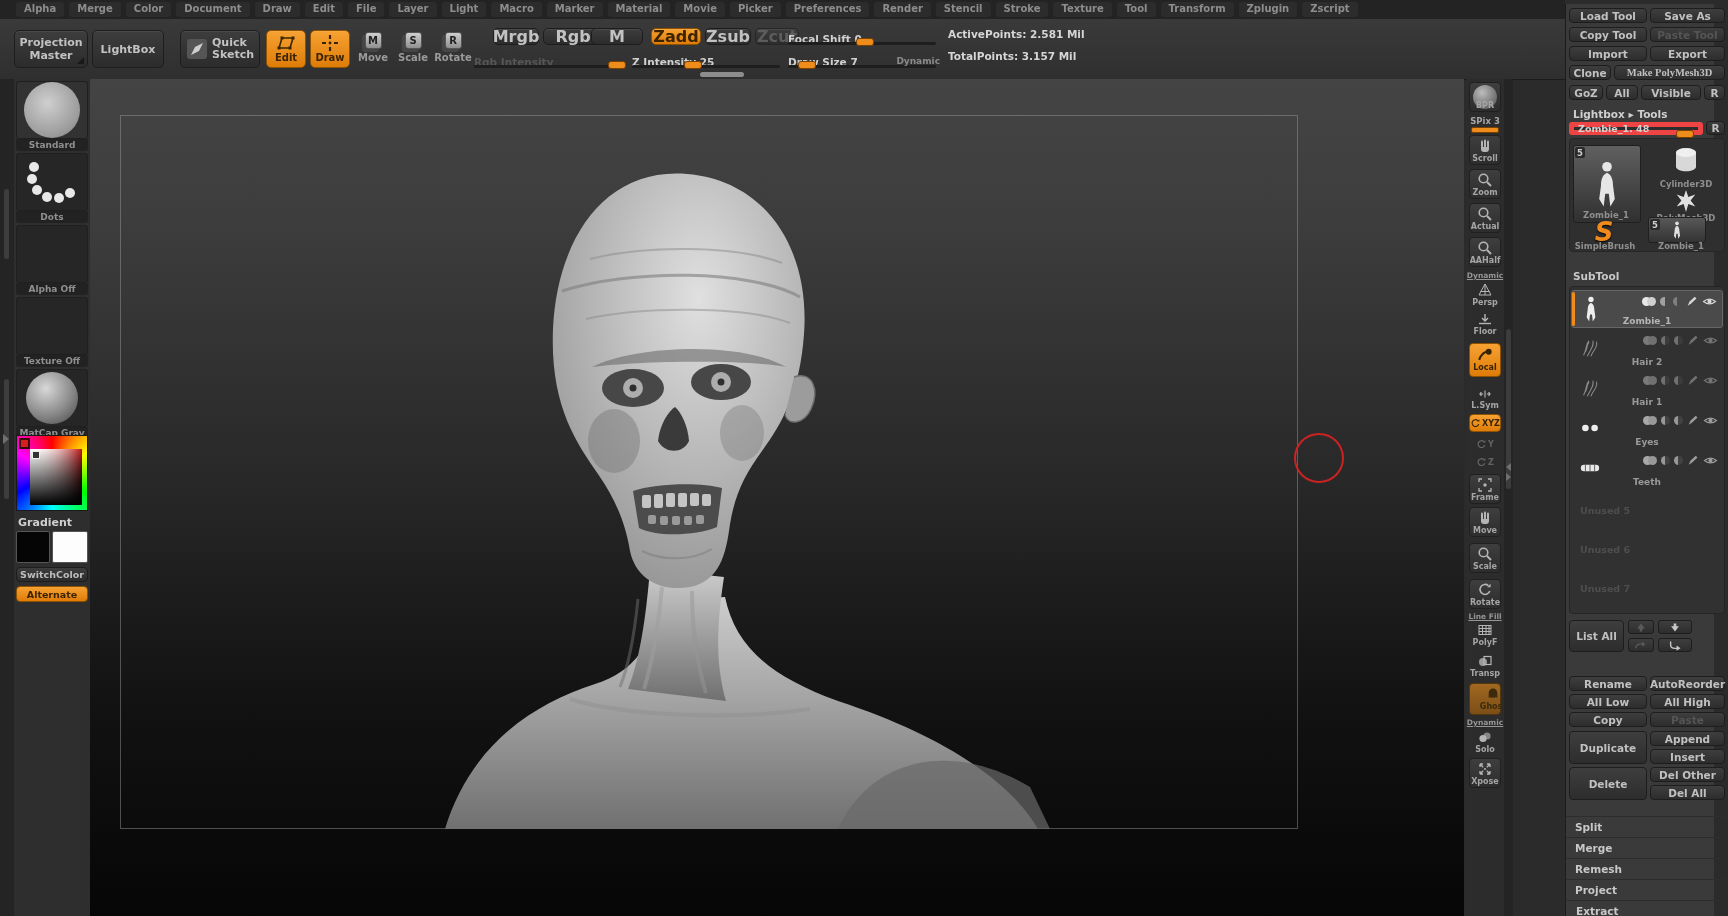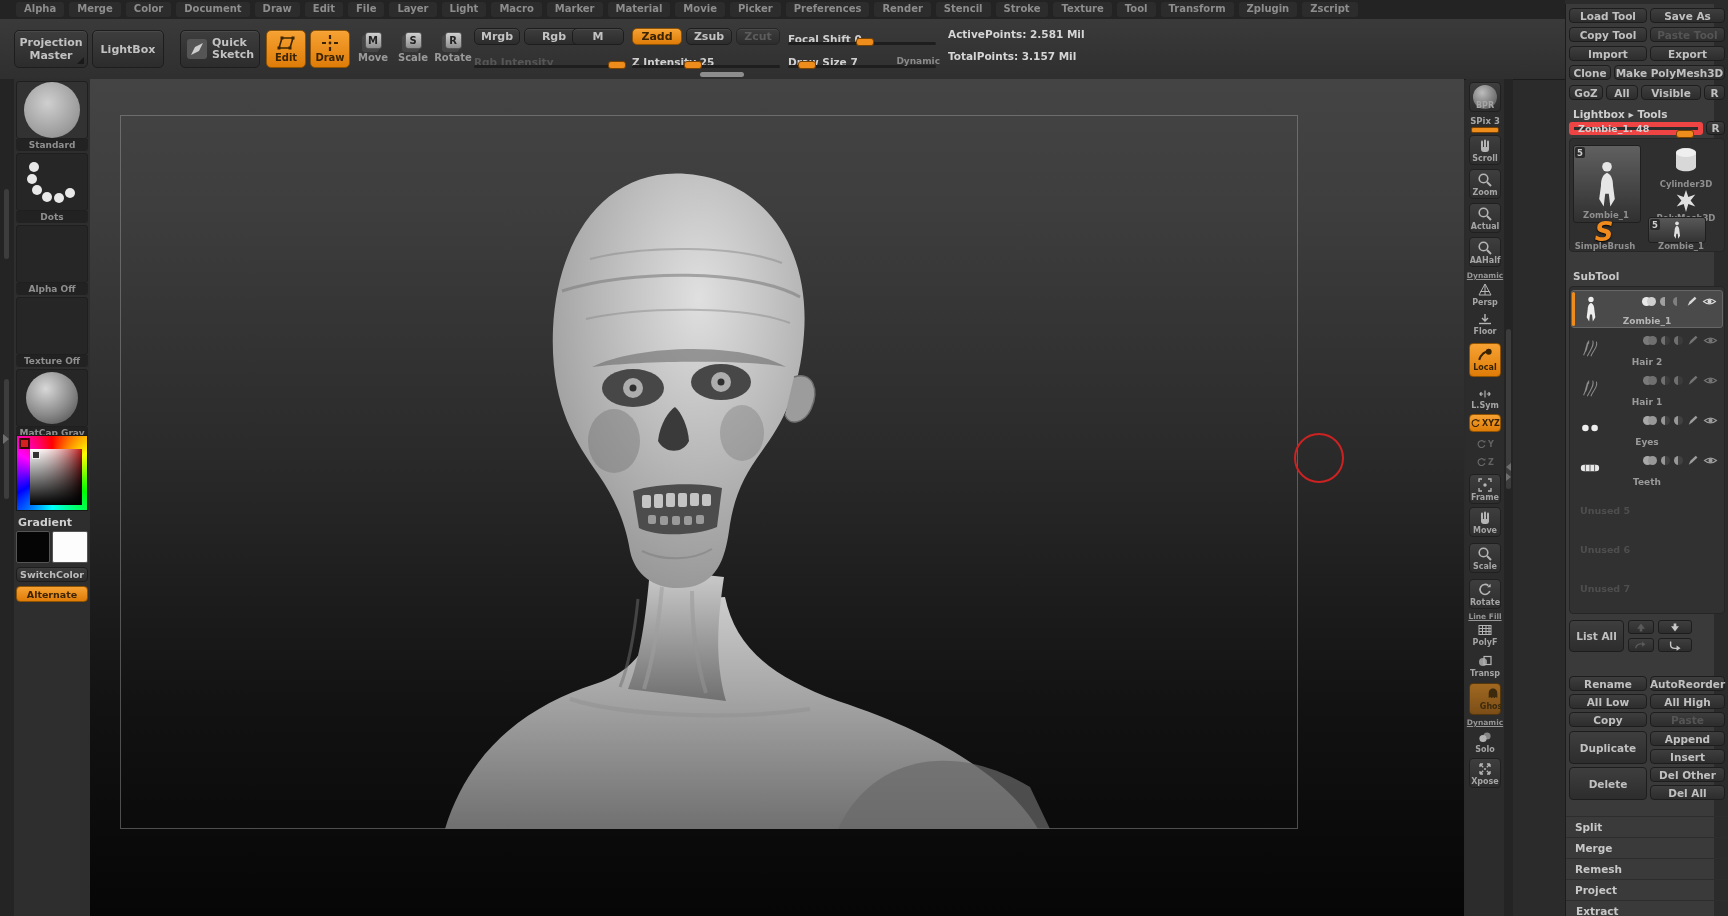--- a/index.html
+++ b/index.html
@@ -12,21 +12,21 @@
   .menu-item{font-size:10px;color:#8d8d8d;background:#2c2c2c;border-radius:3px;
              padding:1px 8px 2px;line-height:12px;white-space:nowrap;}
   
   .toolbar{position:absolute;left:0;top:19px;width:1565px;height:60px;
            background:linear-gradient(#3a3a3a,#2f2f2f);border-bottom:1px solid #1b1b1b;}
   .tbtn{position:absolute;background:linear-gradient(#3d3d3d,#2c2c2c);border:1px solid #1d1d1d;
         border-radius:5px;box-shadow:inset 0 1px 0 rgba(255,255,255,.07);
         display:flex;align-items:center;justify-content:center;font-size:11px;color:#c2c2c2;
         box-sizing:border-box;}
   .tbtn.orange{background:linear-gradient(#f6a233,#df7c08);border-color:#8f5200;color:#3c2400;}
-  .tbtn.small{height:17px;font-size:11px;}
+  .tbtn.small{height:17px;font-size:16px;margin-left:19px;}
   .tbtn.dim{color:#5c5c5c;}
   .two-line{flex-direction:column;line-height:12px;}
   .corner-tri{position:absolute;right:3px;bottom:3px;width:0;height:0;
               border-left:7px solid transparent;border-bottom:7px solid #191919;}
   .tool-mode{position:absolute;width:36px;display:flex;flex-direction:column;align-items:center;
              font-size:10px;color:#b9b9b9;}
   .badge-sq{width:15px;height:15px;background:linear-gradient(#cfcfcf,#8f8f8f);color:#222;
             border:1px solid #555;border-radius:3px;font-size:10px;display:flex;align-items:center;
             justify-content:center;box-shadow:-3px 3px 0 #55555588;}
   .slider{position:absolute;height:18px;}
@@ -691,21 +691,21 @@
       </div>
     <div class="pb" style="left:3px;top:42px;width:78px;">
         <span>Import</span>
       </div>
     <div class="pb" style="left:84px;top:42px;width:75px;">
         <span>Export</span>
       </div>
     <div class="pb" style="left:3px;top:61px;width:42px;">
         <span>Clone</span>
       </div>
-    <div class="pb" style="left:48px;top:61px;width:111px;">
+    <div class="pb" style="left:48px;top:61px;width:111px;font-family:Liberation Serif, serif;">
         <span>Make PolyMesh3D</span>
       </div>
     <div class="pb" style="left:3px;top:81px;width:34px;">
         <span>GoZ</span>
       </div>
     <div class="pb" style="left:40px;top:81px;width:32px;">
         <span>All</span>
       </div>
     <div class="pb" style="left:75px;top:81px;width:60px;">
         <span>Visible</span>

